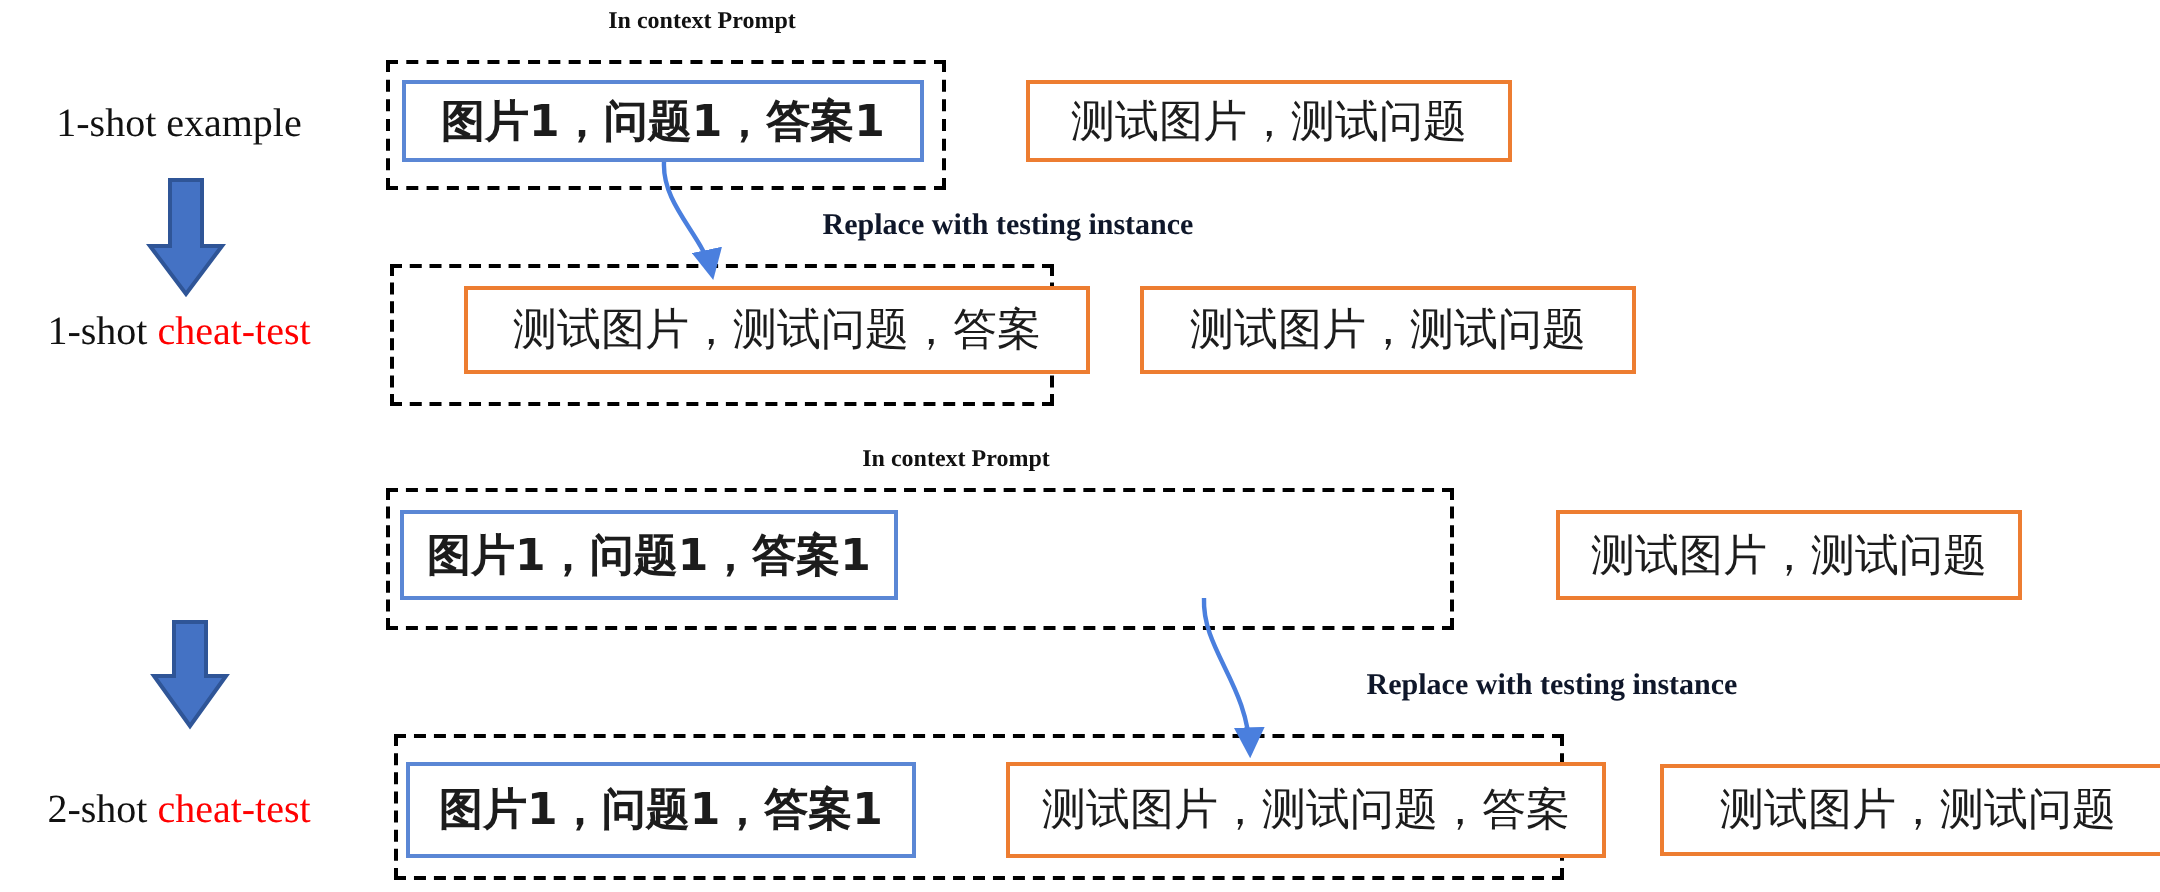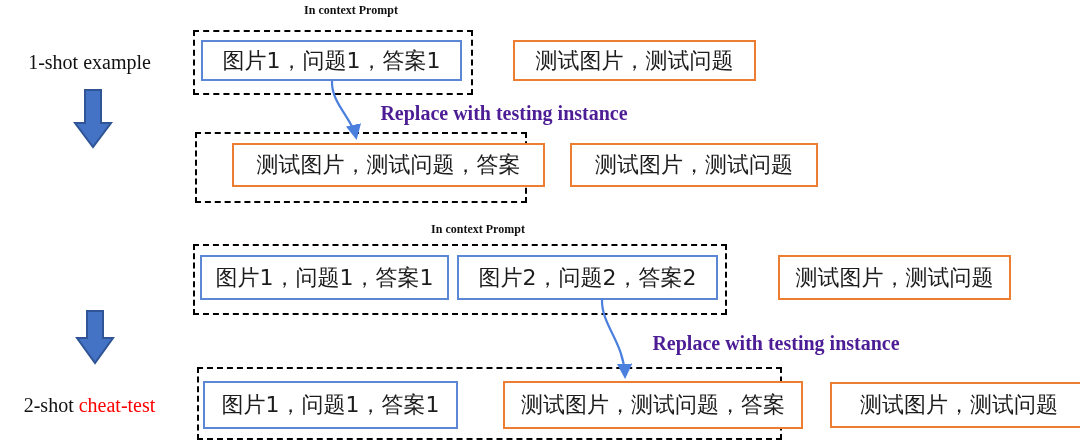--- a/index.html
+++ b/index.html
@@ -7,24 +7,24 @@
     position:relative; width:1080px; height:446px; background:#ffffff;
     font-family:"Liberation Serif","DejaVu Serif",serif; overflow:hidden;
   }
   .abs { position:absolute; box-sizing:border-box; }
   .dashed-group { border:2px dashed var(--dashed-border,#000000); background:transparent; }
   .pbox {
     display:flex; align-items:center; justify-content:center;
     font-family:"DejaVu Sans","Liberation Sans",sans-serif;
     font-size:22px; color:var(--text,#1c1c1c); white-space:nowrap; background:#ffffff;
   }
-  .pbox.blue   { border:2px solid var(--blue-box-border,#5B87D5); }
+  .pbox.blue   { border:2px solid var(--blue-box-border,#5B87D5);font-weight:bold; }
   .pbox.orange { border:2px solid var(--orange-box-border,#ED7D31);margin-left:30px; }
   .title  { font-weight:bold; font-size:12px; line-height:20px; text-align:center; color:#111; white-space:nowrap; }
-  .note   { font-weight:bold; font-size:20px; line-height:22px; text-align:center; color:#4c1d95; white-space:nowrap; }
+  .note   { font-weight:bold; font-size:15px; line-height:22px; text-align:center; color:#0f172a; white-space:nowrap; }
   .rlabel { font-size:20px; line-height:22px; text-align:center; color:#111; white-space:nowrap; }
   .rlabel .red { color:var(--red-text,#FF0000); }
   svg.overlay { position:absolute; left:0; top:0; pointer-events:none; }
   .block-arrow { fill:var(--block-arrow-fill,#4472C4); stroke:var(--block-arrow-stroke,#2F5597); stroke-width:2; }
   .connector { fill:none; stroke:var(--connector-stroke,#4A7FDE); stroke-width:2.2; }
   .ah-fill { fill:var(--connector-stroke,#4A7FDE); }
 </style>
 </head>
 <body>
 
@@ -33,31 +33,32 @@
   <div class="abs title" style="left:258px; top:0px; width:186px;">In context Prompt</div>
 
   <div class="abs rlabel" style="left:2px; top:51px; width:175px;"><span>1-shot example</span></div>
 
   <div class="abs dashed-group" style="left:193px; top:30px; width:280px; height:65px;"></div>
   <div class="abs pbox blue" style="left:201px; top:40px; width:261px; height:41px;">图片1，问题1，答案1</div>
   <div class="abs pbox orange" style="left:483px; top:40px; width:243px; height:41px;">测试图片，测试问题</div>
 
   <div class="abs note" style="left:354px; top:102px; width:300px;">Replace with testing instance</div>
 
+  <div class="abs rlabel" style="left:2px; top:155px; width:175px;"><span>1-shot</span>
+    <span class="red">cheat-test</span></div>
 
   <div class="abs dashed-group" style="left:195px; top:132px; width:332px; height:71px;"></div>
   <div class="abs pbox orange" style="left:202px; top:143px; width:313px; height:44px;">测试图片，测试问题，答案</div>
   <div class="abs pbox orange" style="left:540px; top:143px; width:248px; height:44px;">测试图片，测试问题</div>
 
   <div class="abs title" style="left:377px; top:219px; width:202px;">In context Prompt</div>
 
 
   <div class="abs dashed-group" style="left:193px; top:244px; width:534px; height:71px;"></div>
   <div class="abs pbox blue" style="left:200px; top:255px; width:249px; height:45px;">图片1，问题1，答案1</div>
-  <div class="abs pbox blue" style="left:457px; top:255px; width:261px; height:45px;">图片2，问题2，答案2</div>
   <div class="abs pbox orange" style="left:748px; top:255px; width:233px; height:45px;">测试图片，测试问题</div>
 
   <div class="abs note" style="left:626px; top:332px; width:300px;">Replace with testing instance</div>
 
   <div class="abs rlabel" style="left:2px; top:394px; width:175px;"><span>2-shot</span>
     <span class="red">cheat-test</span></div>
 
   <div class="abs dashed-group" style="left:197px; top:367px; width:585px; height:73px;"></div>
   <div class="abs pbox blue" style="left:203px; top:381px; width:255px; height:48px;">图片1，问题1，答案1</div>
   <div class="abs pbox orange" style="left:473px; top:381px; width:300px; height:48px;">测试图片，测试问题，答案</div>

